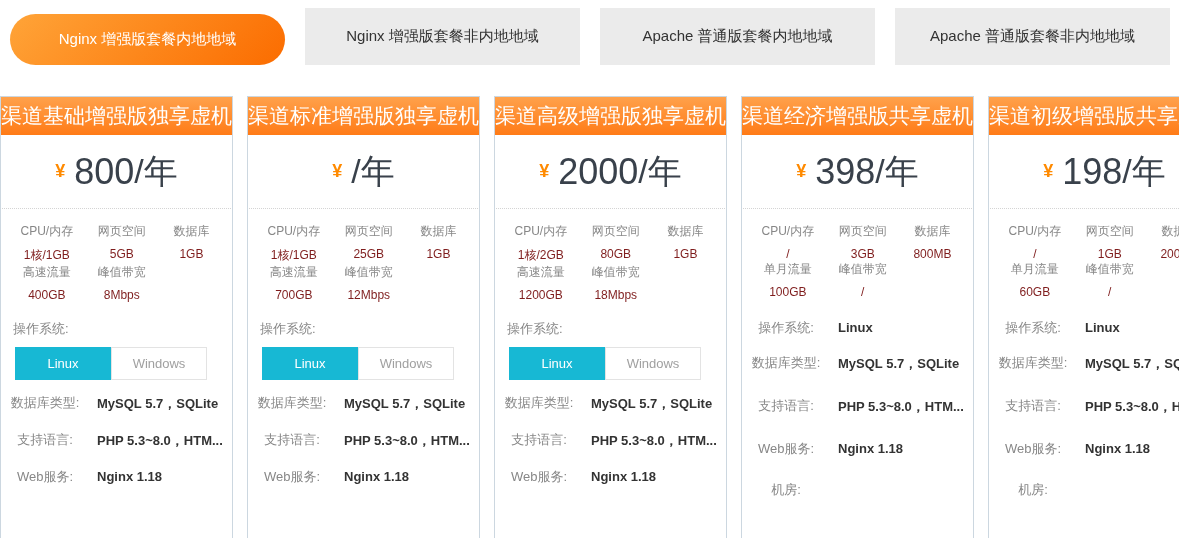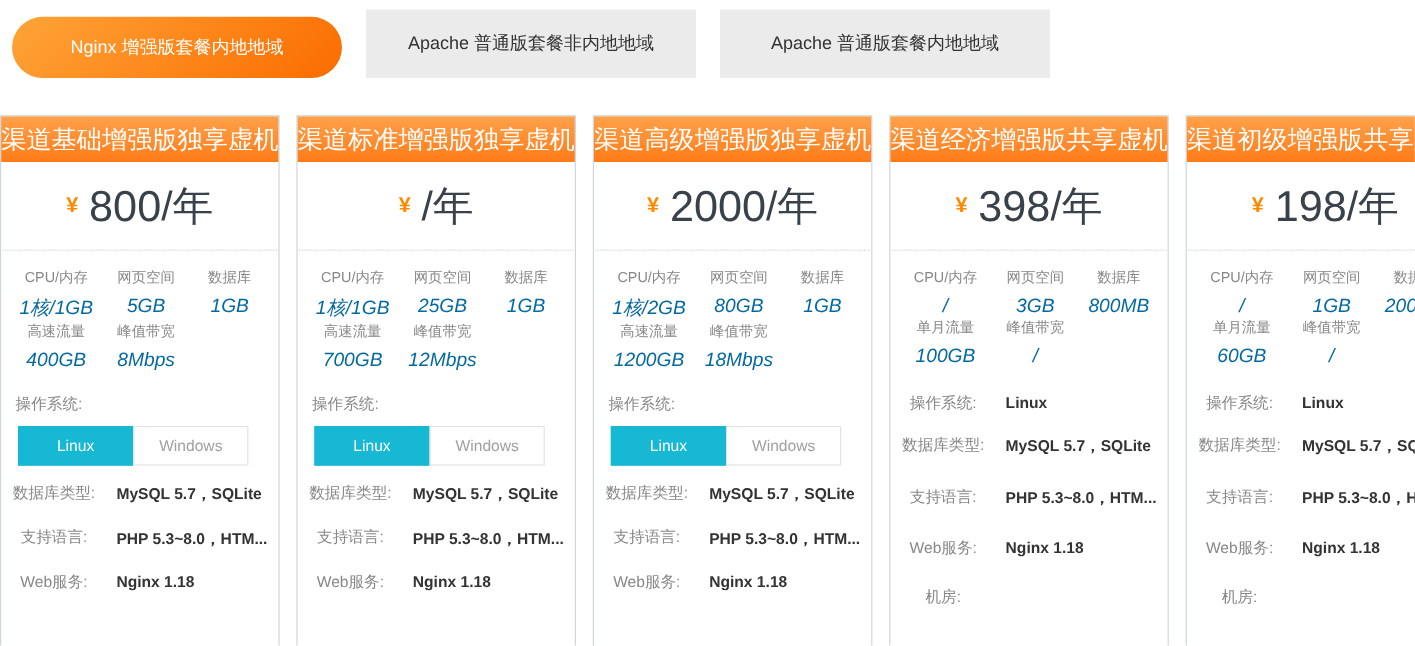--- a/index.html
+++ b/index.html
@@ -22,21 +22,21 @@
   .price-row { height:74px; display:flex; align-items:center; justify-content:center;
     border-bottom:1px dotted #d4d4d4; margin:0 1px; }
   .yen { color:#ff8a00; font-size:18px; margin-right:9px; font-weight:bold; }
   .price { color:#39414b; font-size:36px; }
   .price-unit { color:#39414b; font-size:34px; }
 
   .specs { display:grid; grid-template-columns:34% 37% 29%; padding:14px 10px 6px 10px;
     }
   .spec-cell { text-align:center; }
   .spec-label { font-size:12px; color:#878787; white-space:nowrap; }
-  .spec-value { font-size:16px; color:#0369a1; margin-top:7px; white-space:nowrap;font-style:italic; }
+  .spec-value { font-size:12px; color:#7f1d1d; margin-top:7px; white-space:nowrap; }
 
   .os-label { font-size:13px; color:#878787; margin:12px 0 9px 12px; }
   .os-toggle { display:flex; margin-left:14px; }
   .os-btn { width:96px; height:33px; font-size:13px; border:1px solid #e3e3e3;
     background:#fff; color:#a0a0a0; cursor:pointer;
     font-family:"Liberation Sans","DejaVu Sans",sans-serif; }
   .os-btn.active { background:#17b8d4; border-color:#17b8d4; color:#fff; }
 
   .detail-row { display:flex; align-items:flex-start; padding:0 8px 0 6px; margin-top:18px; }
   .d-label { width:76px; min-width:76px; text-align:center; font-size:13px; color:#878787;
@@ -45,22 +45,23 @@
     white-space:nowrap; overflow:hidden; padding-top:1px; }
   .detail-row.first { margin-top:14px; }
   .detail-row.overlap { margin-top:-13px; position:relative; z-index:-1; }
   .detail-row.gap-lg { margin-top:24px; }
 </style>
 </head>
 <body>
 
 <div class="tabs">
   <div class="tab active">Nginx 增强版套餐内地地域</div>
+  <div class="tab">Nginx 增强版套餐非内地地域</div>
+  <div class="tab">Apache 普通版套餐内地地域</div>
   <div class="tab">Apache 普通版套餐非内地地域</div>
-  <div class="tab">Apache 普通版套餐内地地域</div>
 </div>
 
 <div class="cards">
 
   <div class="card">
     <div class="card-header">渠道基础增强版独享虚机</div>
     <div class="price-row">
       <span class="yen">¥</span>
       <span class="price">800</span>
       <span class="price-unit">/年</span>

